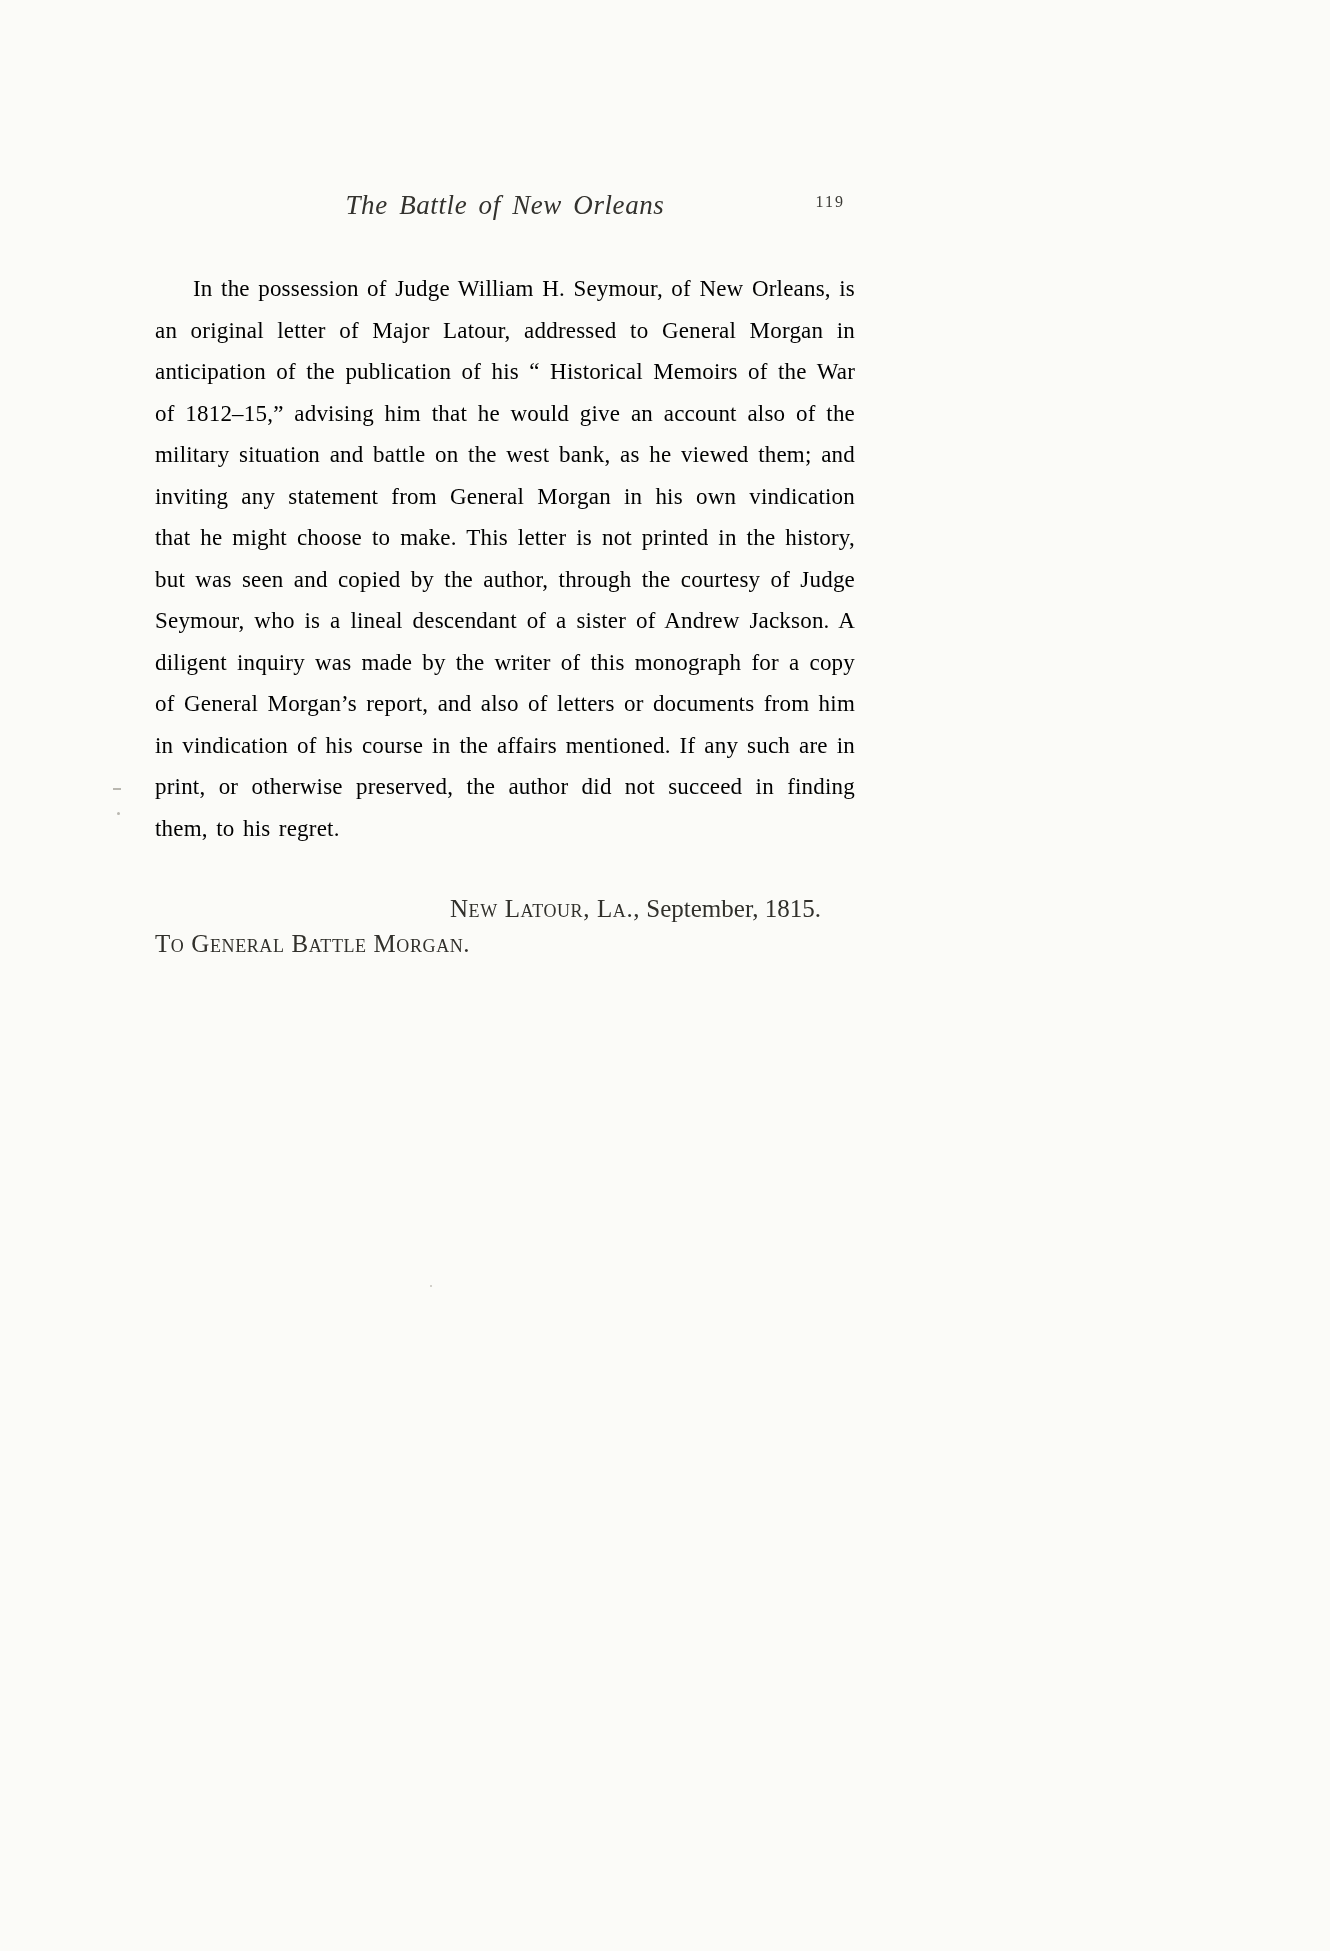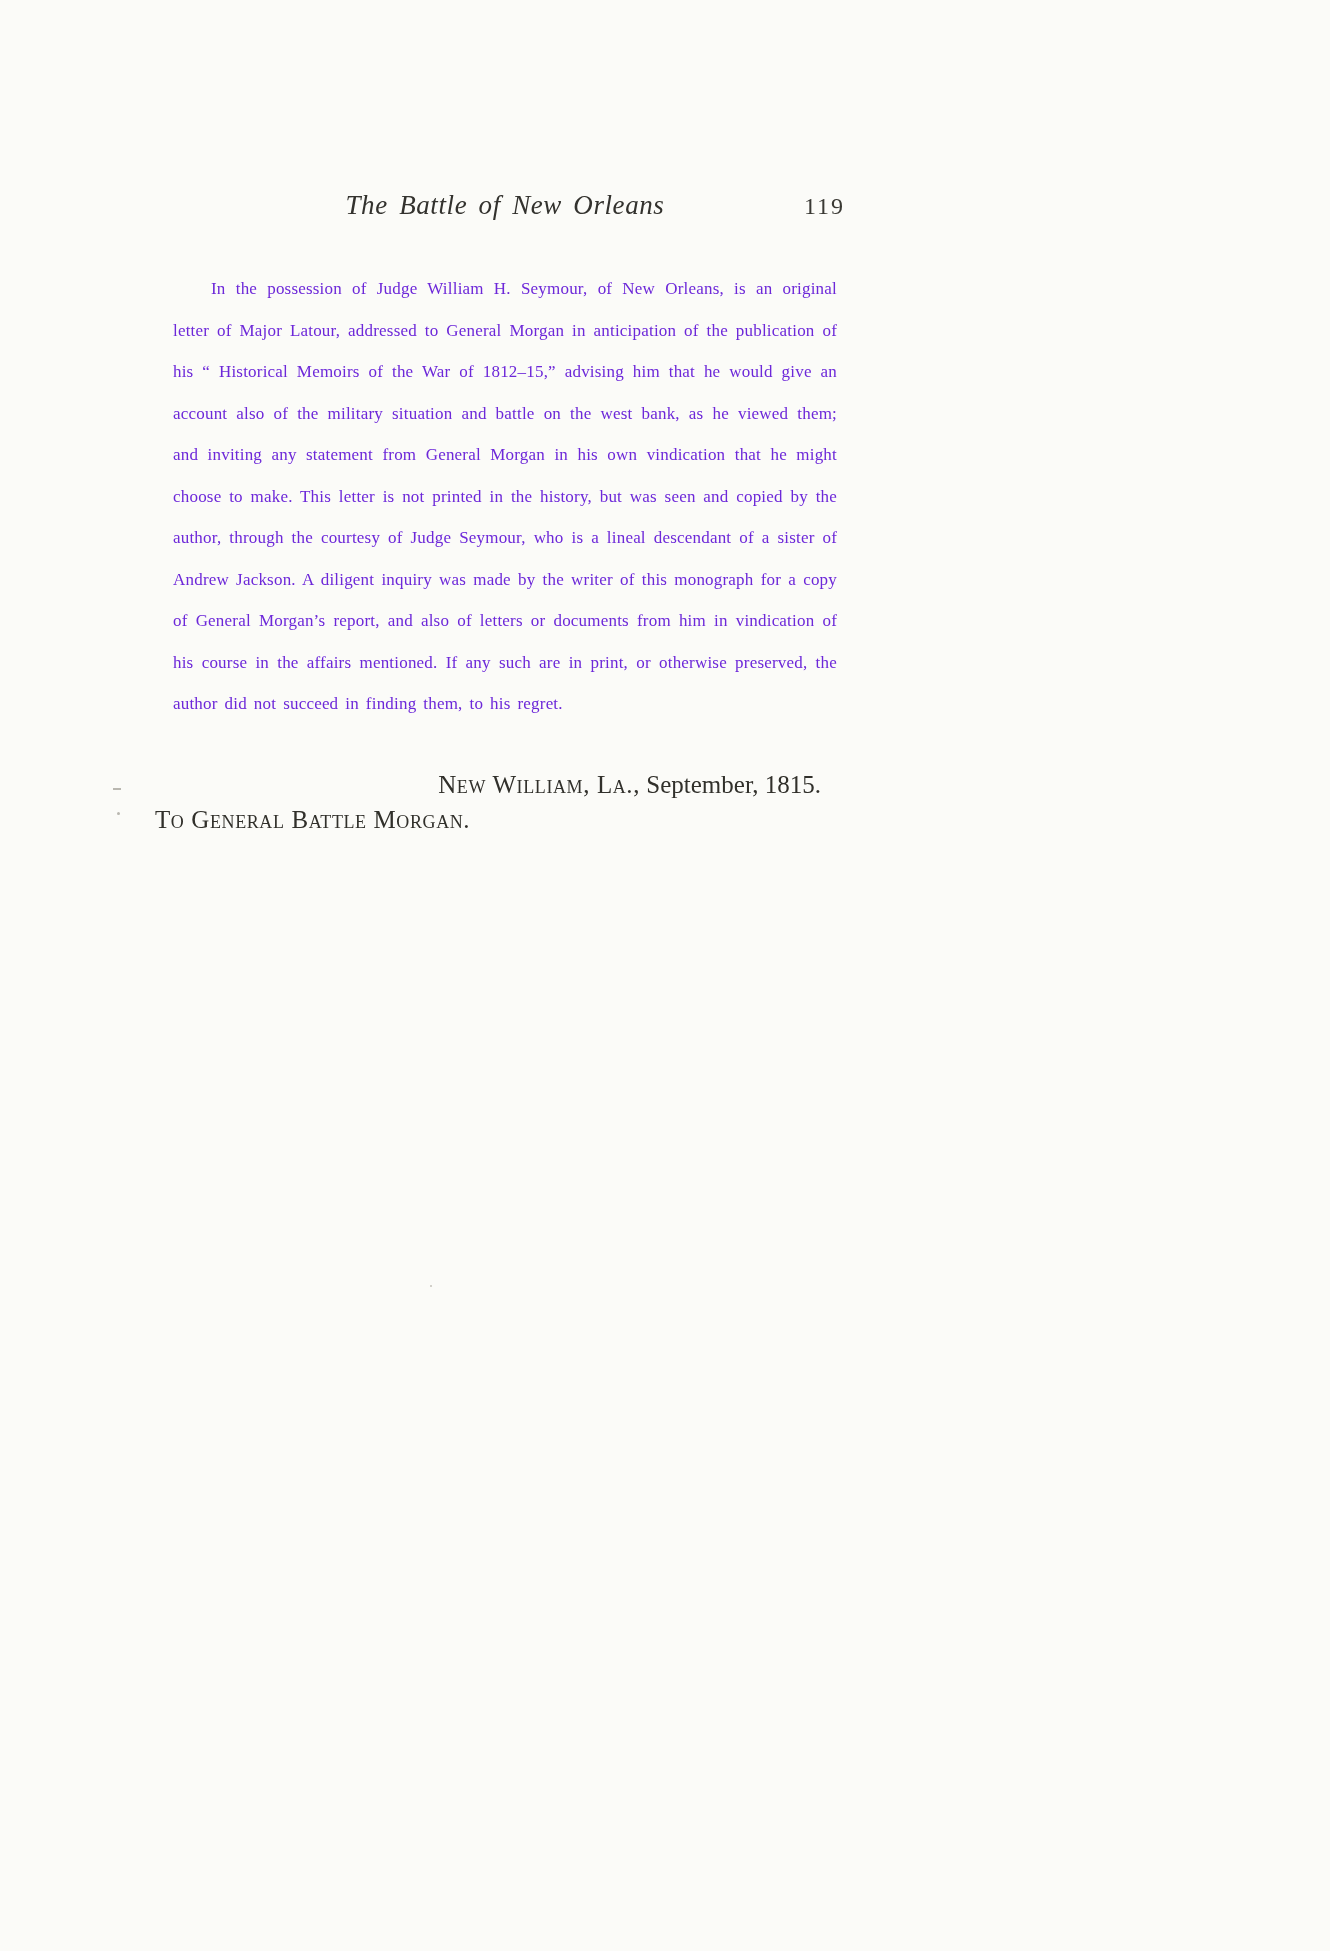--- a/index.html
+++ b/index.html
@@ -28,33 +28,33 @@
     font-size: 27px;
     text-align: center;
     letter-spacing: 0.6px;
     word-spacing: 4px;
     color: #33322e;
   }
   .page-number {
     position: absolute;
     right: 10px;
     top: 3px;
-    font-size: 24px;
+    font-size: 16px;
     letter-spacing: 2px;
     color: #3a3934;
   }
   .main-paragraph {
-    margin: 18px;
-    font-size: 17px;
+    margin: 0;
+    font-size: 23px;
     line-height: 41.5px;
     text-align: justify;
     text-indent: 38px;
     letter-spacing: 0.2px;
     word-spacing: 2.5px;
-    color: #6d28d9;
+    color: #000000;
   }
   .letter-block {
     margin-top: 42px;
     font-size: 25px;
     line-height: 35px;
     color: #31302b;
   }
   .letter-dateline {
     text-align: right;
     padding-right: 34px;
@@ -110,21 +110,21 @@
 
   <header class="page-header">
     <div class="running-title">The Battle of New Orleans</div>
     <div class="page-number">119</div>
   </header>
 
   <p class="main-paragraph">In the possession of Judge William H. Seymour, of New Orleans, is an original letter of Major Latour, addressed to General Morgan in anticipation of the publication of his “ Historical Memoirs of the War of 1812–15,” advising him that he would give an account also of the military situation and battle on the west bank, as he viewed them; and inviting any statement from General Morgan in his own vindication that he might choose to make. This letter is not printed in the history, but was seen and copied by the author, through the courtesy of Judge Seymour, who is a lineal descendant of a sister of Andrew Jackson. A diligent inquiry was made by the writer of this monograph for a copy of General Morgan’s report, and also of letters or documents from him in vindication of his course in the affairs mentioned. If any such are in print, or otherwise preserved, the author did not succeed in finding them, to his regret.</p>
 
   <section class="letter-block">
 
-    <div class="letter-dateline"><span class="small-caps">New William, La.,</span><span> September, 1815.</span></div>
+    <div class="letter-dateline"><span class="small-caps">New Latour, La.,</span><span> September, 1815.</span></div>
 
     <div class="letter-salutation">To General Battle Morgan.</div>
 
 
 
   </section>
 
 </div>
 
 <div class="scan-artifact-dash"></div>

